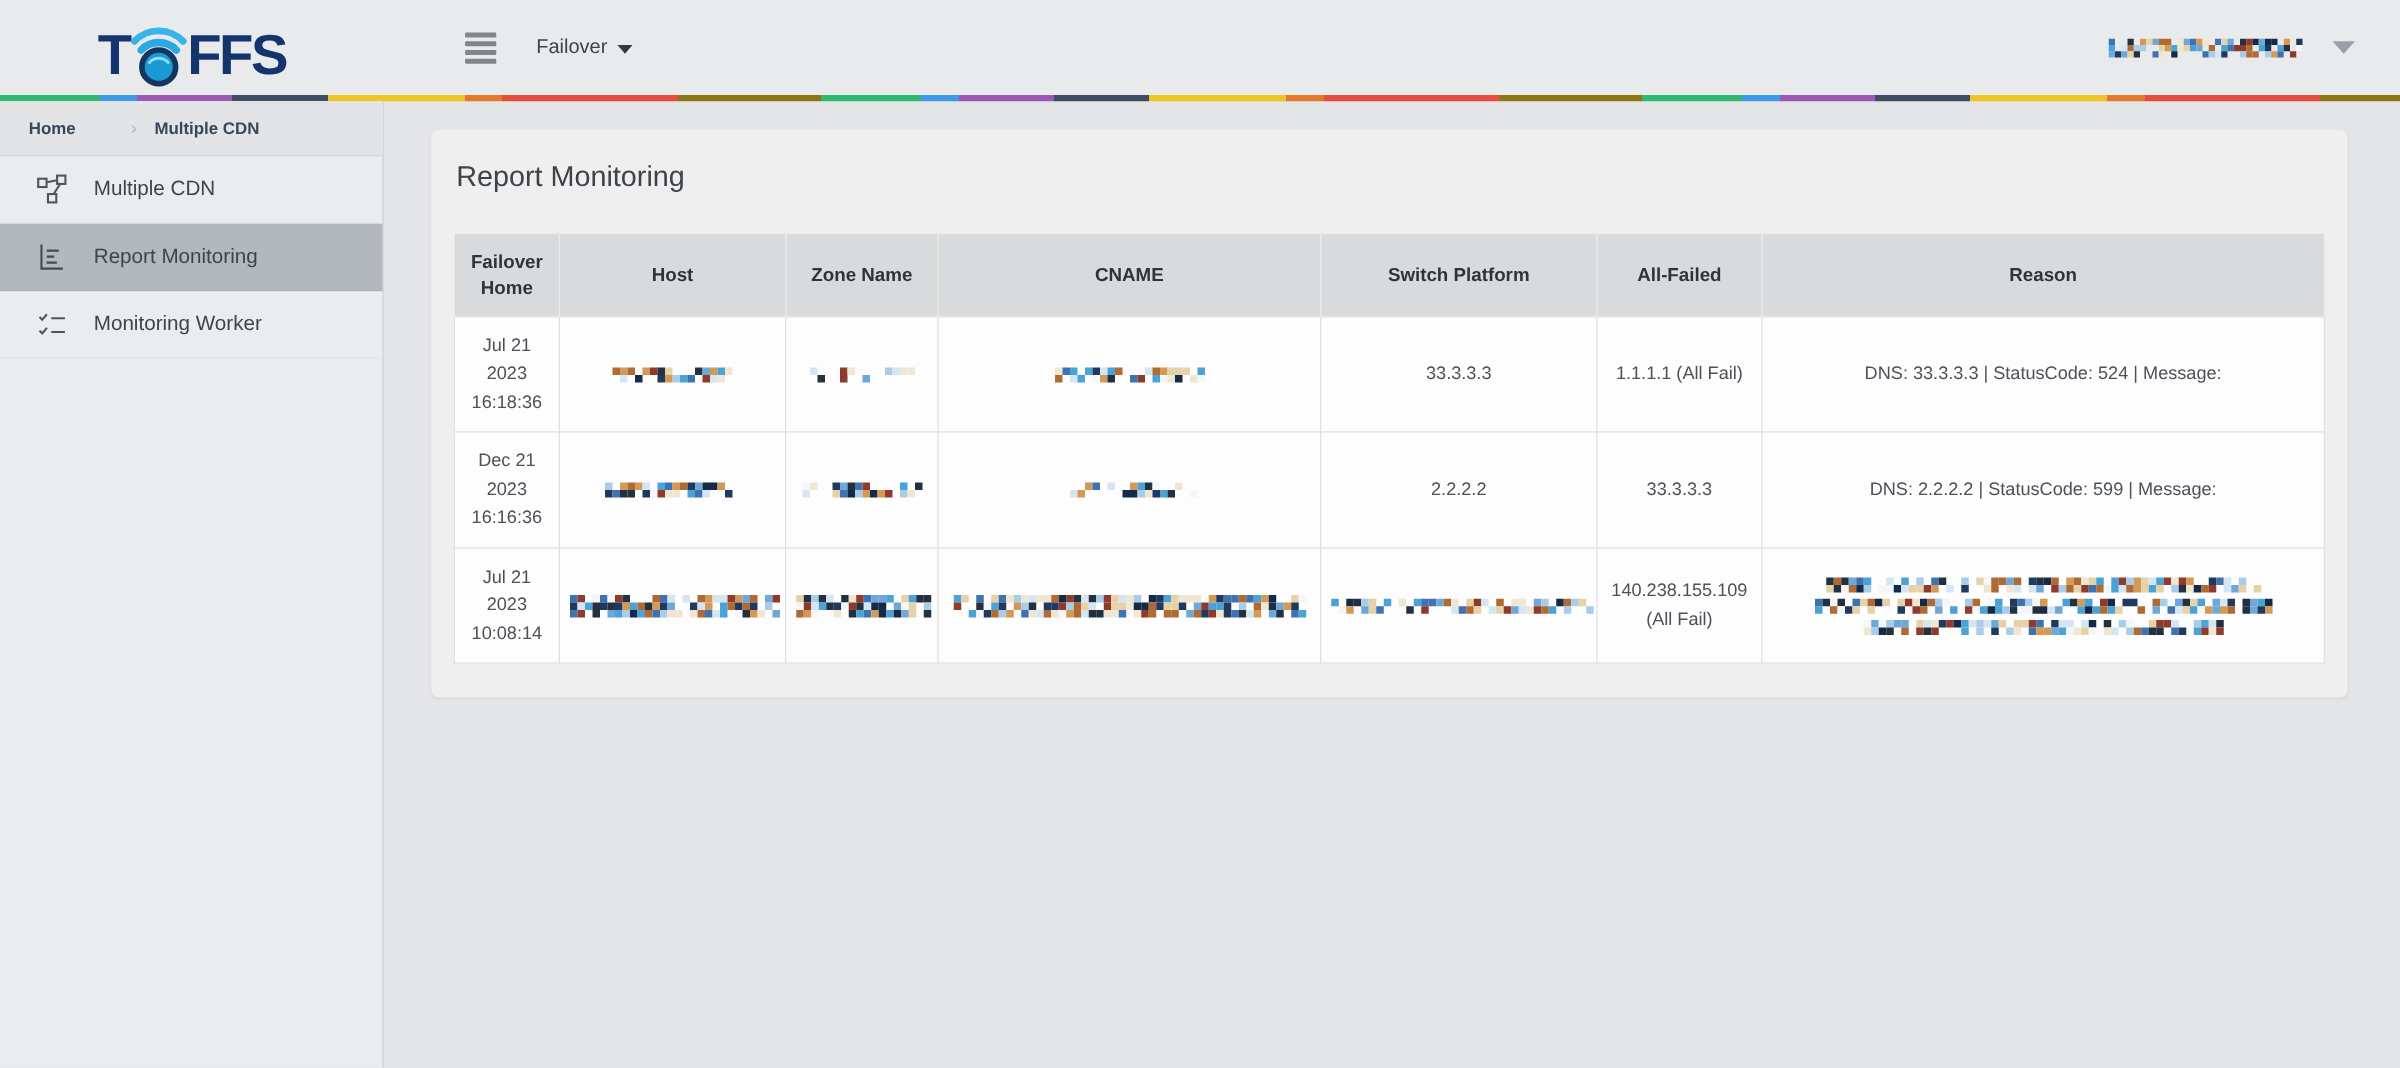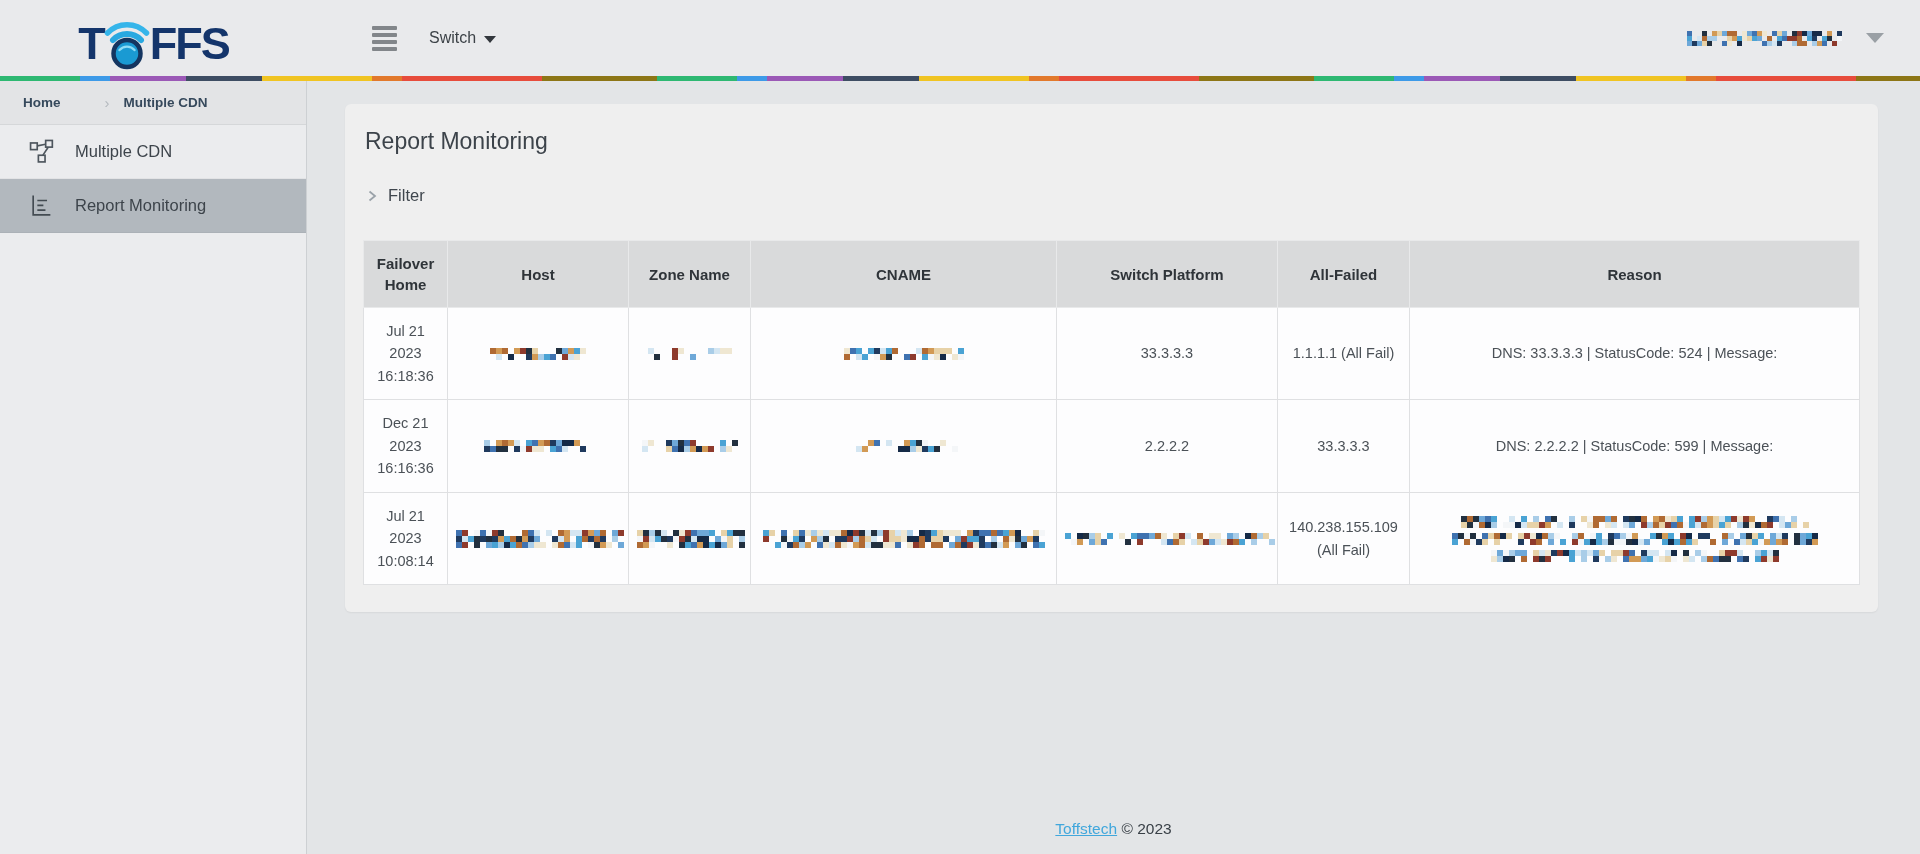--- a/index.html
+++ b/index.html
@@ -64,21 +64,21 @@
       <span class="lt">FFS</span>
     </div>
   </div>
   <div class="burger">
     <i></i>
       <i></i>
       <i></i>
       <i></i>
   </div>
   <div class="lang">
-    <span>Switch</span>
+    <span>Failover</span>
     <span class="caret-dark"></span>
   </div>
   <div class="user-zone">
     <span>
         <span class="px-bar" style="width: 155px;">
           <i style="width: 5px; height: 5px; background: rgb(63, 114, 176);"></i>
           <i style="width: 5px; height: 5px; background: transparent;"></i>
           <i style="width: 5px; height: 5px; background: transparent;"></i>
           <i style="width: 5px; height: 5px; background: rgb(34, 48, 63);"></i>
           <i style="width: 5px; height: 5px; background: transparent;"></i>
@@ -196,31 +196,35 @@
   </div>
   <div class="menu-item active">
     <svg width="25" height="25" viewBox="0 0 24 24">
       <g fill="none" stroke="#434b52" stroke-width="1.6">
         <path d="M4 2.5 V21 H20.5"></path>
         <path d="M8 7.2 H17.3 M8 11.8 H13.8 M8 16.4 H15.8"></path>
       </g>
     </svg>
     <span>Report Monitoring</span>
   </div>
+  <div class="menu-item">
+    <svg width="25" height="25" viewBox="0 0 24 24">
+      <g fill="none" stroke="#4d555d" stroke-width="1.6">
+        <path d="M2.5 6.3 L4.6 8.4 L8.2 4.2"></path>
+        <path d="M2.5 16.8 L4.6 18.9 L8.2 14.7"></path>
+        <path d="M11.5 7.3 H22 M11.5 17.8 H22"></path>
+      </g>
+    </svg>
+    <span>Monitoring Worker</span>
+  </div>
 </nav>
 
 <main class="main">
   <section class="card">
     <h1 class="card-title">Report Monitoring</h1>
-    <div class="filter-row">
-      <svg width="14" height="14" viewBox="0 0 14 14">
-        <path d="M4.5 2.5 L10 7 L4.5 11.5" stroke="#9aa2a9" stroke-width="1.8" fill="none"></path>
-      </svg>
-      <span>Filter</span>
-    </div>
     <table>
       <colgroup>
         <col style="width:84px">
           <col style="width:181px">
           <col style="width:122px">
           <col style="width:306px">
         <col style="width:221px">
           <col style="width:132px">
           <col>
       </colgroup>
@@ -1205,17 +1209,13 @@
                   <i style="width: 6px; height: 6px; background: rgb(142, 58, 44);"></i>
                   <i style="width: 6px; height: 6px; background: rgb(239, 231, 210);"></i>
                   <i style="width: 6px; height: 6px; background: rgb(142, 58, 44);"></i>
                 </span>
               </span>
             </td>
           </tr>
         </tbody>
     </table>
   </section>
-  <div class="footer">
-    <a>Toffstech</a>
-    <span>© 2023</span>
-  </div>
 </main>
 
 </body></html>

